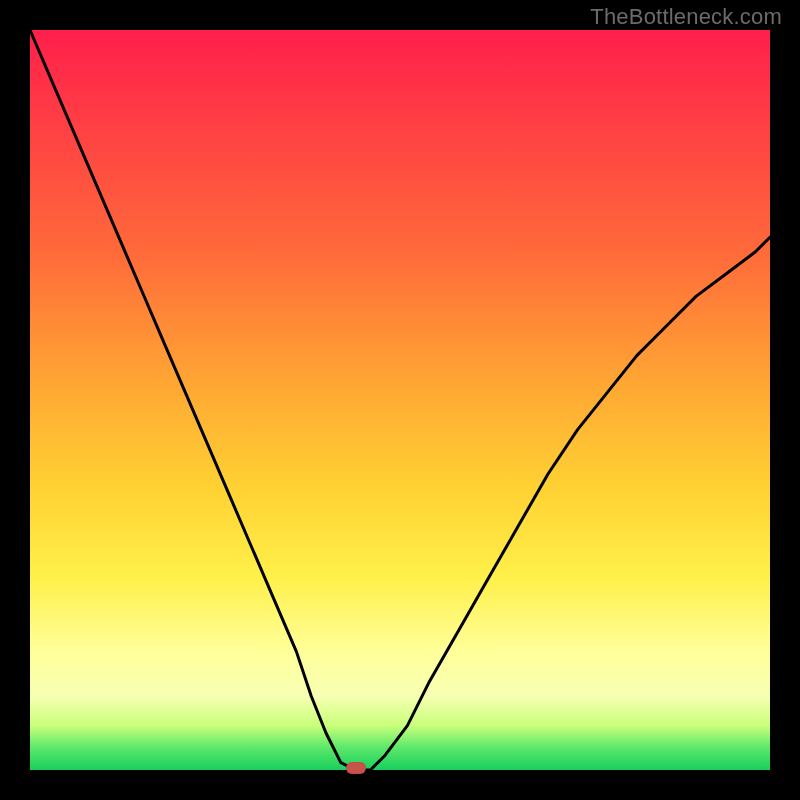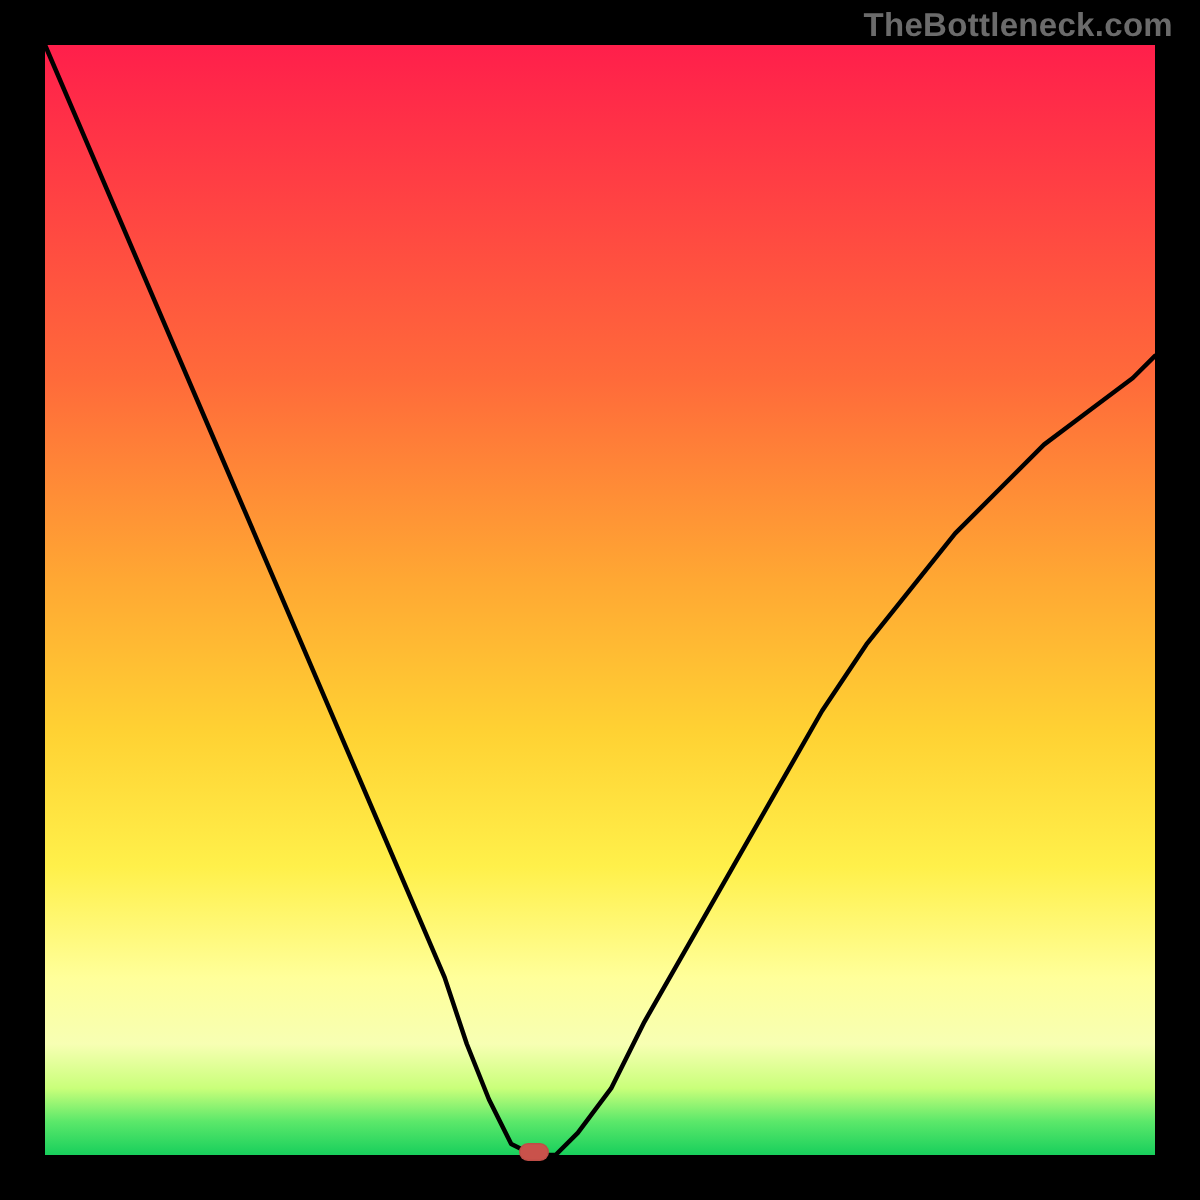--- a/index.html
+++ b/index.html
@@ -38,21 +38,21 @@
       #5be86a 97%,
       #18cf5c 100%
     );
   }
   .watermark {
     position: absolute;
     top: 4px;
     right: 18px;
     color: #6b6b6b;
     font-size: 22px;
-    font-weight: 700;
+    font-weight: 400;
     letter-spacing: 0.2px;
     user-select: none;
   }
   svg.curve {
     position: absolute;
     left: 0;
     top: 0;
     width: 740px;
     height: 740px;
     overflow: visible;

